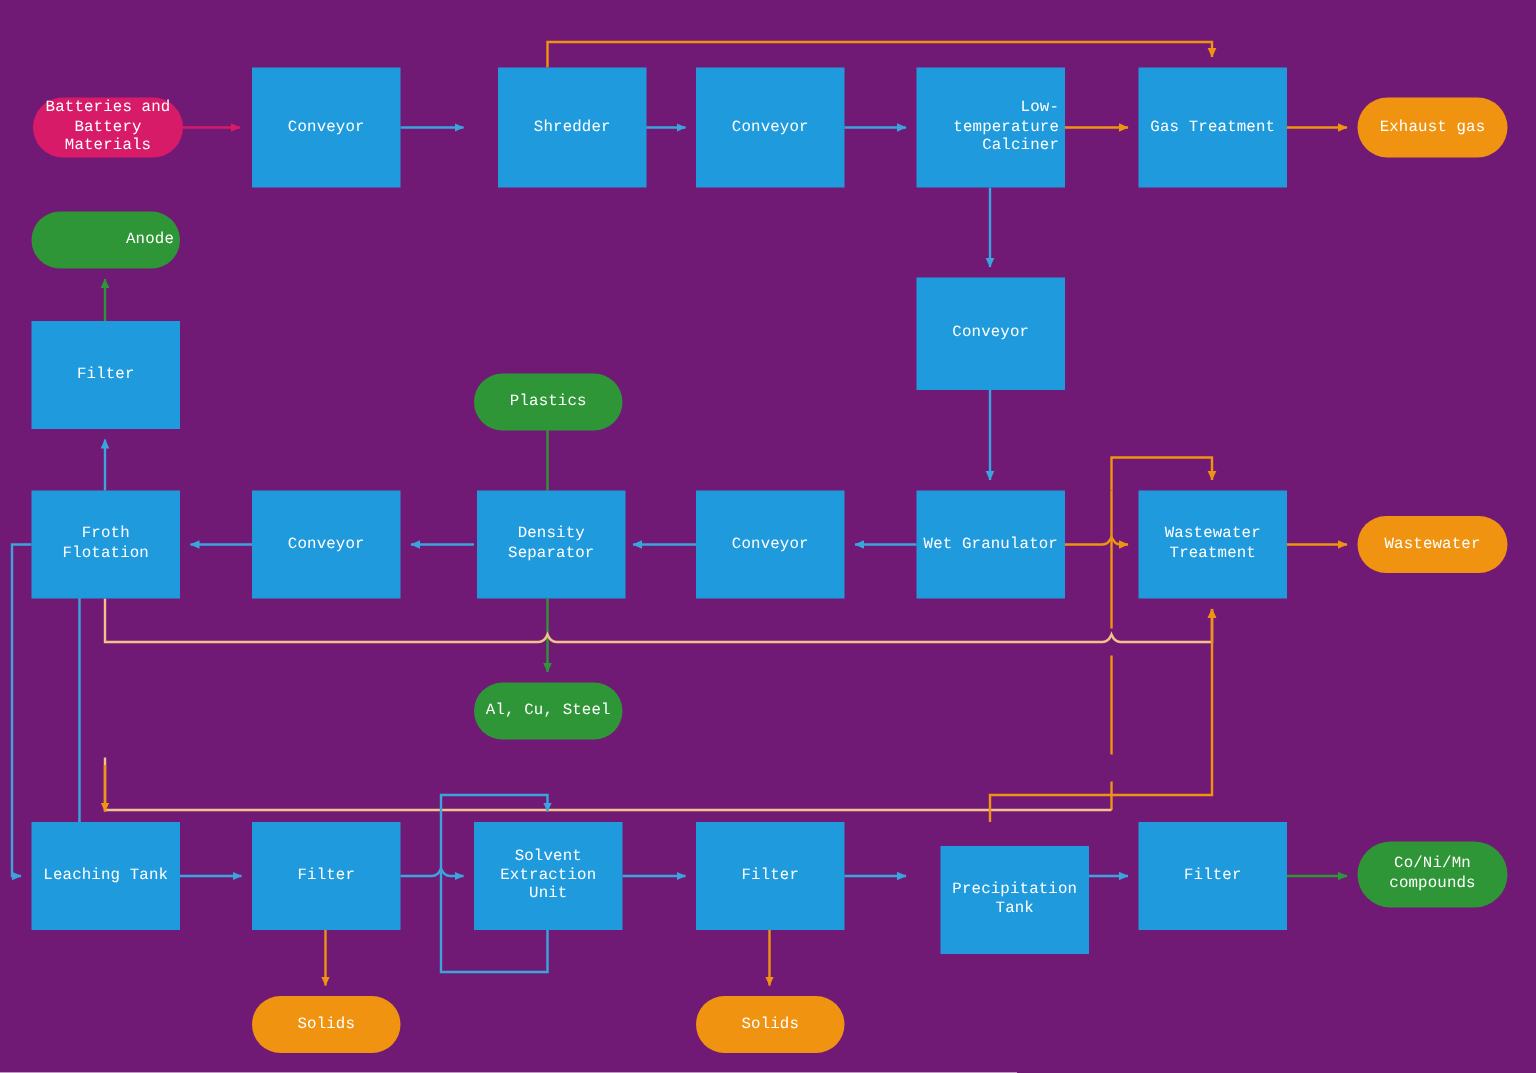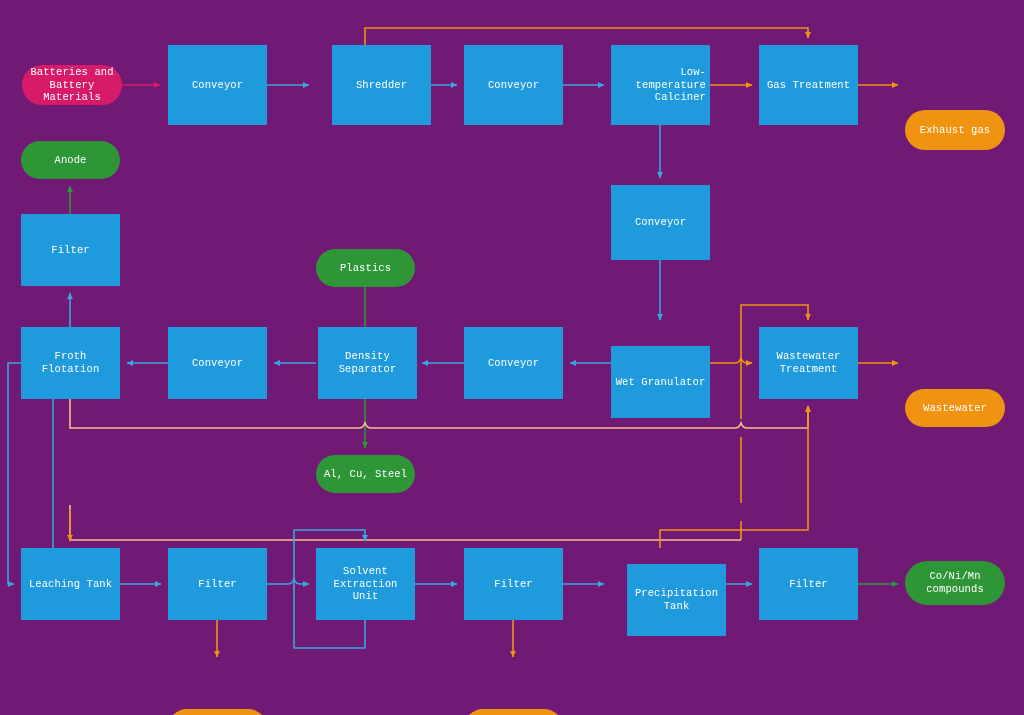--- a/index.html
+++ b/index.html
@@ -43,21 +43,21 @@
   }
   .node.process {
     background: #1f9bdd;
     border-radius: 0;
   }
   .node.terminator {
     border-radius: 999px;
   }
   .node.term-pink   { background: #d81b68; }
   .node.term-green  { background: #2e9636; }
-  .node.term-orange { background: #ef9311; margin-top: 45px; }
+  .node.term-orange { background: #ef9311; }
   .node-label {
     display: block;
     white-space: pre-line;
   }
 </style>
 </head>
 <body>
 
 <div id="diagram-root">
 
@@ -147,21 +147,21 @@
       <div class="node process" style="left: 611px; top: 45px; width: 99px; height: 80px; text-align: right;">
         <span class="node-label">Low-temperature
 Calciner</span>
       </div>
       <div class="node process" style="left: 759px; top: 45px; width: 99px; height: 80px;">
         <span class="node-label">Gas Treatment</span>
       </div>
       <div class="node terminator term-orange" style="left: 905px; top: 65px; width: 100px; height: 40px;">
         <span class="node-label">Exhaust gas</span>
       </div>
-      <div class="node terminator term-green" style="left: 21px; top: 141px; width: 99px; height: 38px;">
+      <div class="node terminator term-green" style="left: 21px; top: 141px; width: 99px; height: 38px; justify-content: flex-end;">
         <span class="node-label">Anode</span>
       </div>
       <div class="node process" style="left: 21px; top: 214px; width: 99px; height: 72px;">
         <span class="node-label">Filter</span>
       </div>
       <div class="node process" style="left: 611px; top: 185px; width: 99px; height: 75px;">
         <span class="node-label">Conveyor</span>
       </div>
       <div class="node terminator term-green" style="left: 316px; top: 249px; width: 99px; height: 38px;">
         <span class="node-label">Plastics</span>
@@ -171,21 +171,21 @@
       </div>
       <div class="node process" style="left: 168px; top: 327px; width: 99px; height: 72px;">
         <span class="node-label">Conveyor</span>
       </div>
       <div class="node process" style="left: 318px; top: 327px; width: 99px; height: 72px;">
         <span class="node-label">Density Separator</span>
       </div>
       <div class="node process" style="left: 464px; top: 327px; width: 99px; height: 72px;">
         <span class="node-label">Conveyor</span>
       </div>
-      <div class="node process" style="left: 611px; top: 346px; width: 99px; height: 72px; text-align: right;">
+      <div class="node process" style="left: 611px; top: 327px; width: 99px; height: 72px; text-align: right;">
         <span class="node-label">Wet Granulator</span>
       </div>
       <div class="node process" style="left: 759px; top: 327px; width: 99px; height: 72px;">
         <span class="node-label">Wastewater
 Treatment</span>
       </div>
       <div class="node terminator term-orange" style="left: 905px; top: 344px; width: 100px; height: 38px;">
         <span class="node-label">Wastewater</span>
       </div>
       <div class="node terminator term-green" style="left: 316px; top: 455px; width: 99px; height: 38px;">

